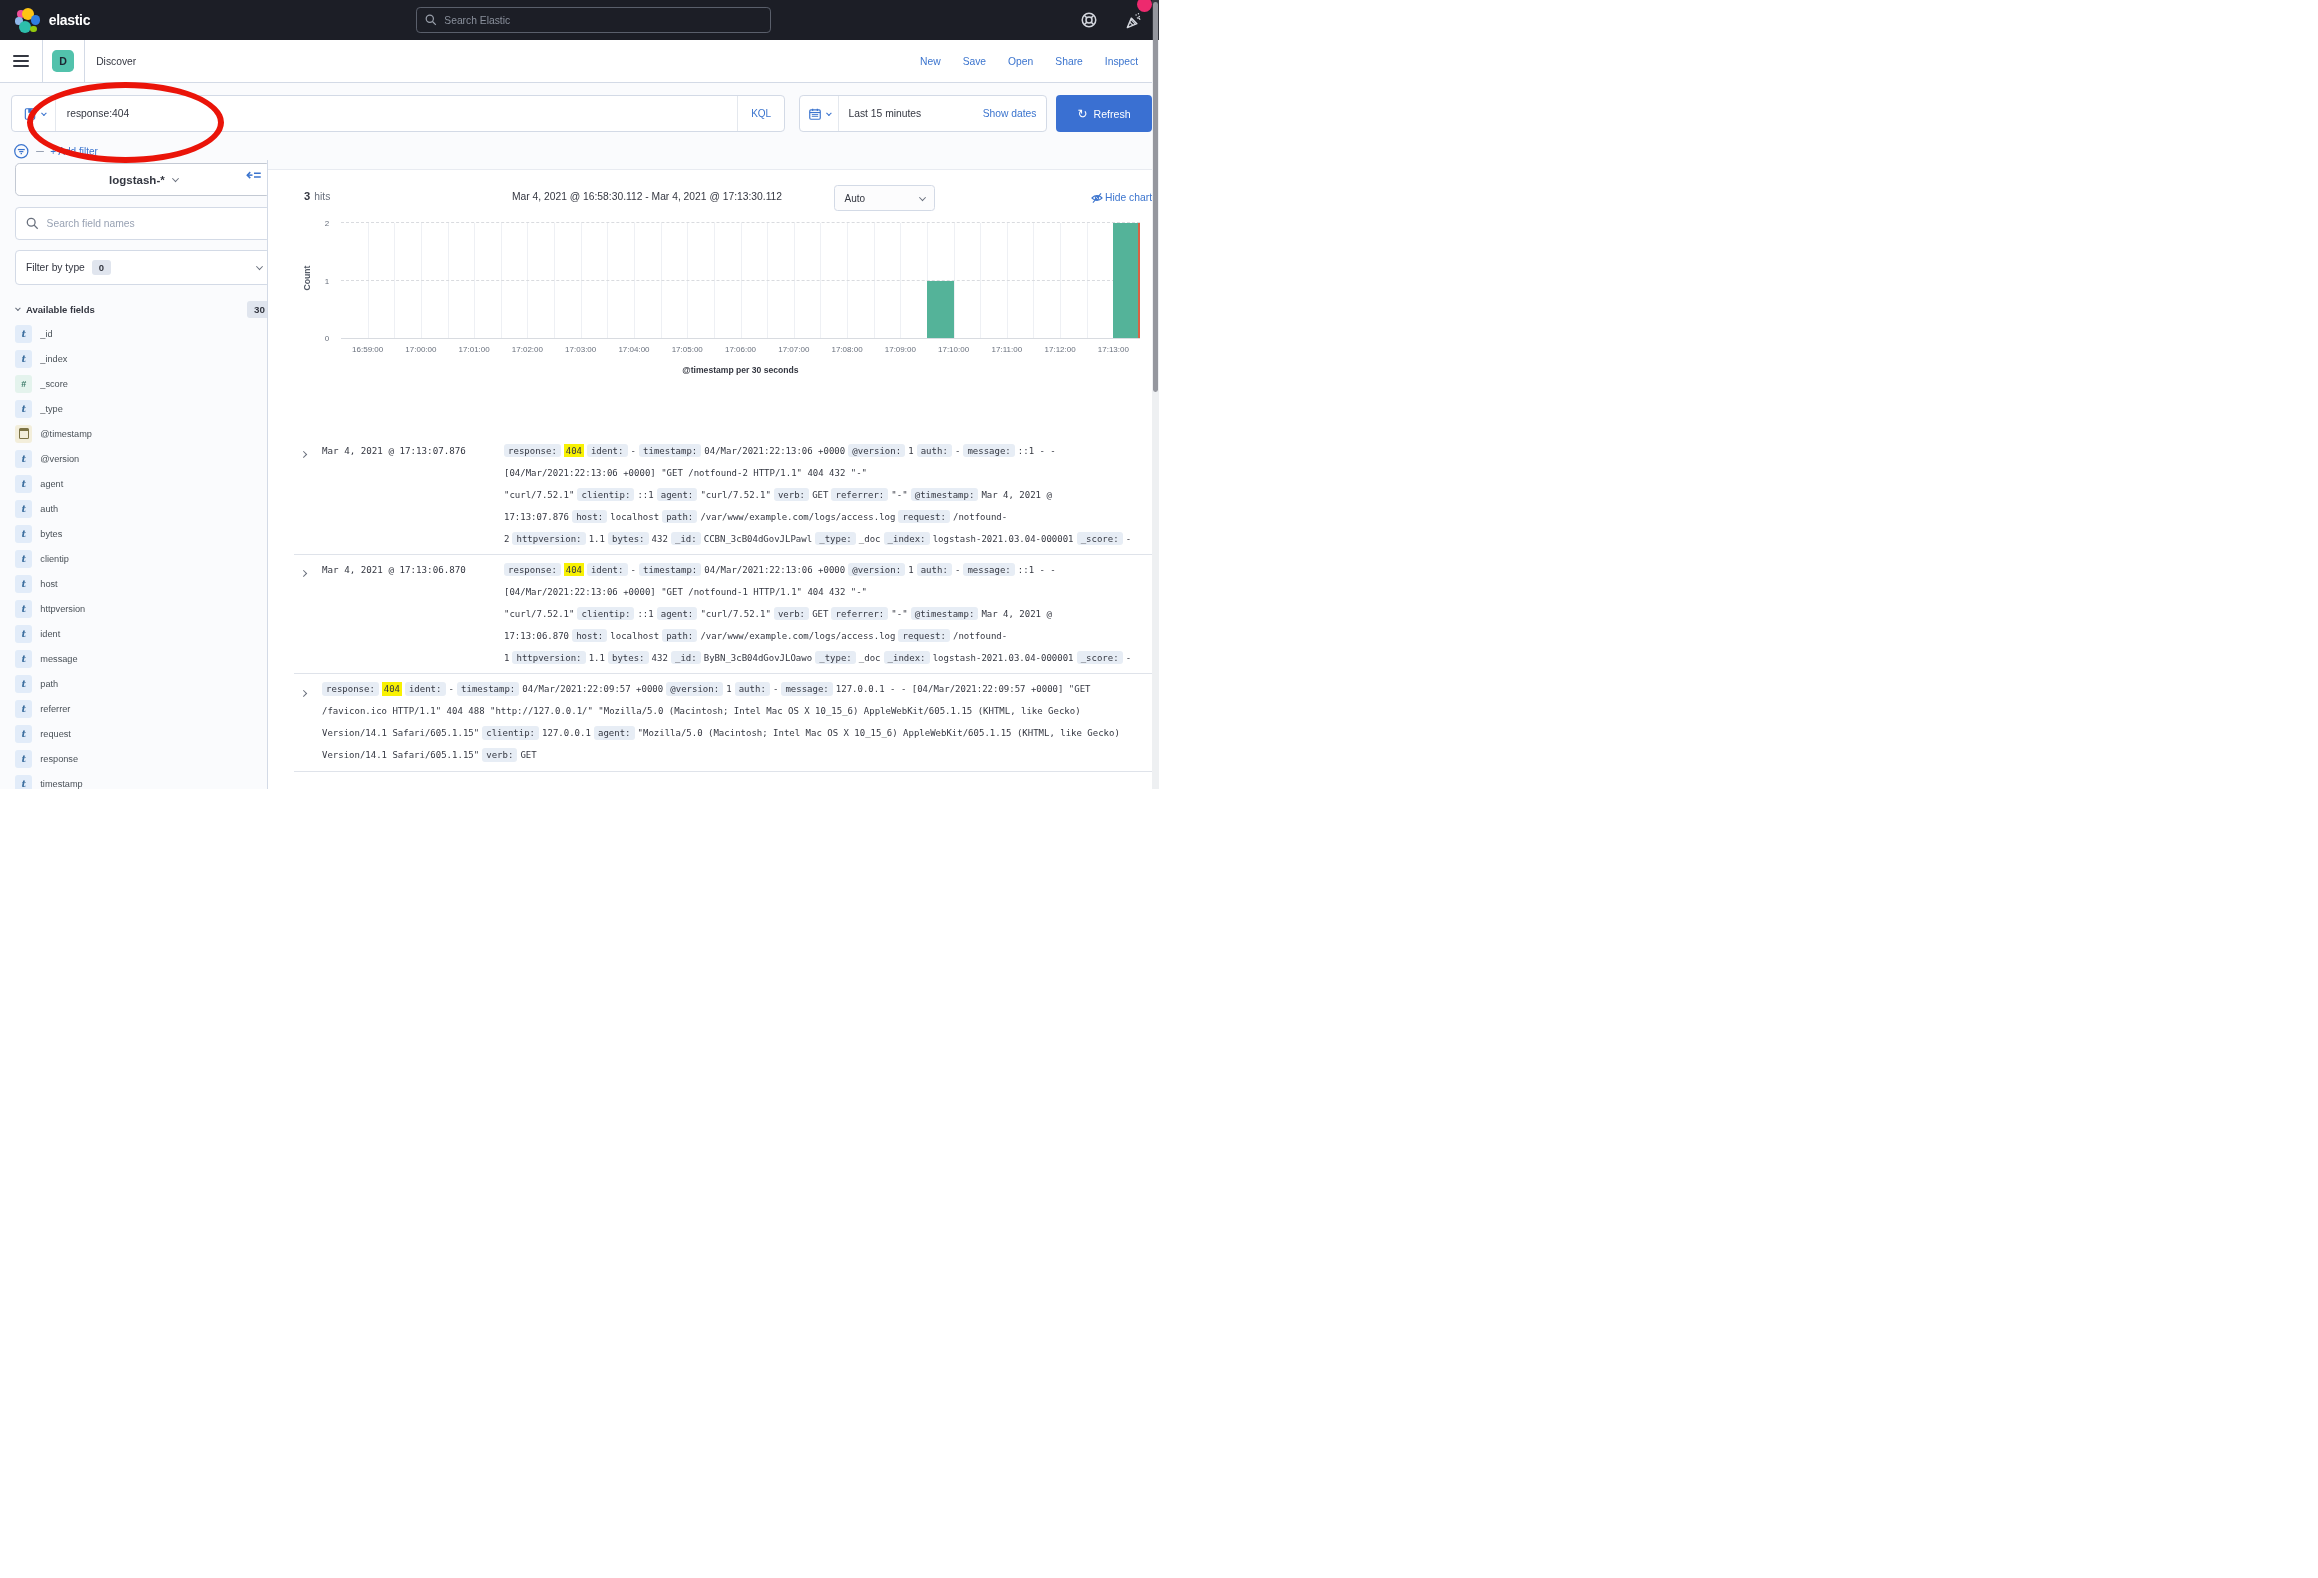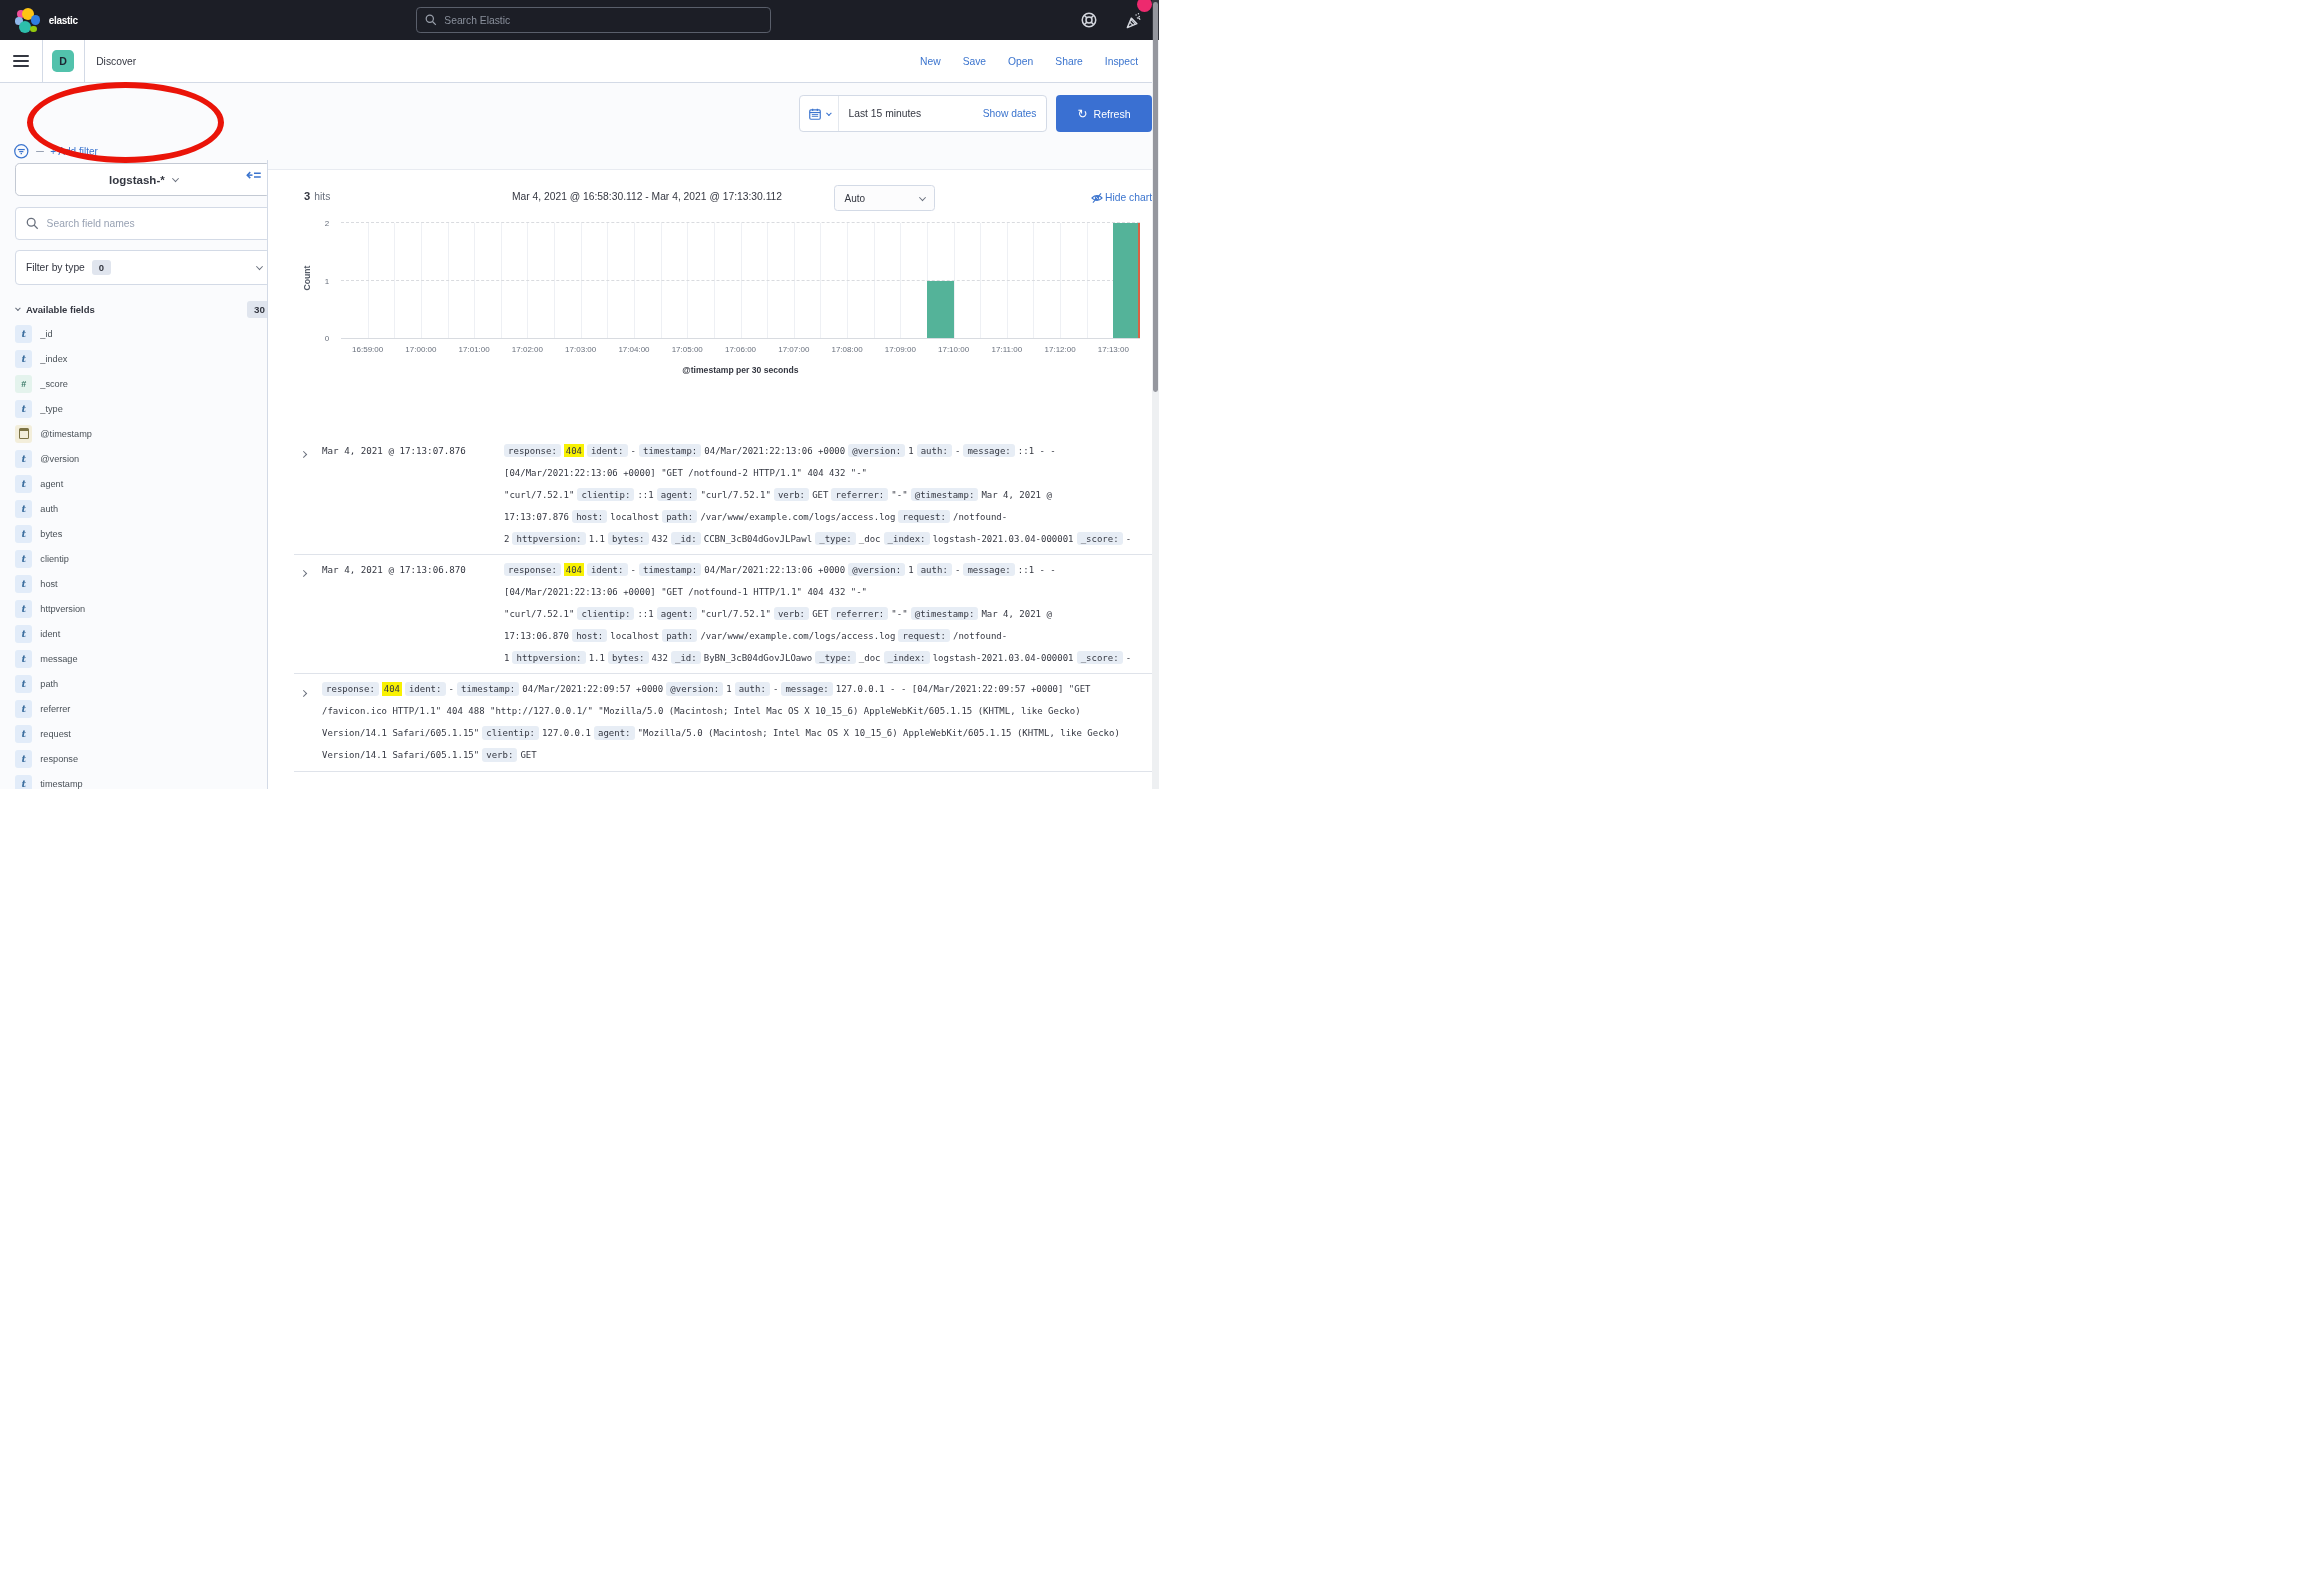--- a/index.html
+++ b/index.html
@@ -6,21 +6,21 @@
   html,body { width:1159px; height:789px; }
   body {
     font-family: "Liberation Sans", sans-serif;
     background:#ffffff; color:#343741; overflow:hidden; position:relative;
   }
   
   .topbar{position:absolute;left:0;top:0;width:100%;height:40px;background:#1c1e26;display:flex;align-items:center;z-index:5;}
   .brand{display:flex;align-items:center;gap:8.3px;margin-left:15.4px;}
   .logo{width:25px;height:25px;position:relative;}
   .logo i{position:absolute;border-radius:50%;display:block;}
-  .brand-name{color:#fff;font-size:10px;font-weight:600;letter-spacing:-0.3px;}
+  .brand-name{color:#fff;font-size:14px;font-weight:600;letter-spacing:-0.3px;}
   .topbar-search{position:absolute;left:416px;top:7px;width:355px;height:26px;border:0.6px solid #5a5f6b;border-radius:4.1px;display:flex;align-items:center;gap:7px;padding:0 8.3px;}
   .topbar-search input{flex:1;background:transparent;border:none;outline:none;color:#c6cad2;font-size:10.3px;font-family:"Liberation Sans",sans-serif;}
   .topbar-search input::placeholder{color:#8a909c;}
   .topbar-icons{position:absolute;right:15.4px;top:0;height:40px;display:flex;align-items:center;gap:27px;}
   .badge-dot{position:absolute;right:7px;top:-3.5px;width:15.4px;height:15.4px;border-radius:50%;background:#ed2a6e;z-index:6;}
   
   .navbar{position:absolute;left:0;top:40px;width:100%;height:43px;background:#fff;border-bottom:0.6px solid #d3dae6;display:flex;align-items:center;z-index:4;}
   .burger-wrap{width:42px;display:flex;justify-content:center;}
   .burger{width:16px;height:12.4px;display:flex;flex-direction:column;justify-content:space-between;cursor:pointer;}
   .burger i{display:block;height:2.1px;background:#343741;border-radius:1.2px;}
@@ -176,20 +176,31 @@
   <div class="nav-links">
     <span>New</span>
     <span>Save</span>
     <span>Open</span>
     <span>Share</span>
     <span>Inspect</span>
   </div>
 </div>
 
 <div class="query-region">
+  <div class="qbar">
+    <div class="qbar-left">
+      <svg width="14" height="14" viewBox="0 0 24 24">
+        <rect x="4" y="3" width="16" height="18" rx="2" fill="none" stroke="#3b74ce" stroke-width="2"></rect>
+        <rect x="9" y="3" width="6" height="7" fill="#3b74ce"></rect>
+      </svg>
+      <span class="chev blue small"></span>
+    </div>
+    <input value="response:404" style="">
+    <div class="qbar-kql">KQL</div>
+  </div>
   <div class="datepicker">
     <div class="dp-cal">
       <svg width="14" height="14" viewBox="0 0 24 24">
         <rect x="3" y="5" width="18" height="16" rx="2" fill="none" stroke="#3b74ce" stroke-width="2"></rect>
         <line x1="3" y1="9.5" x2="21" y2="9.5" stroke="#3b74ce" stroke-width="2"></line>
         <line x1="8" y1="3" x2="8" y2="7" stroke="#3b74ce" stroke-width="2"></line>
         <line x1="16" y1="3" x2="16" y2="7" stroke="#3b74ce" stroke-width="2"></line>
         <line x1="6.5" y1="13" x2="17.5" y2="13" stroke="#3b74ce" stroke-width="1.6"></line>
         <line x1="6.5" y1="16" x2="17.5" y2="16" stroke="#3b74ce" stroke-width="1.6"></line>
       </svg>

